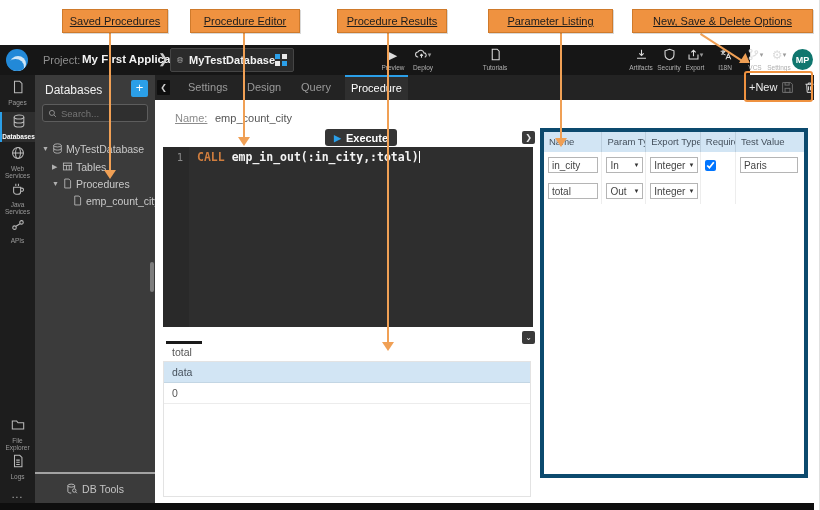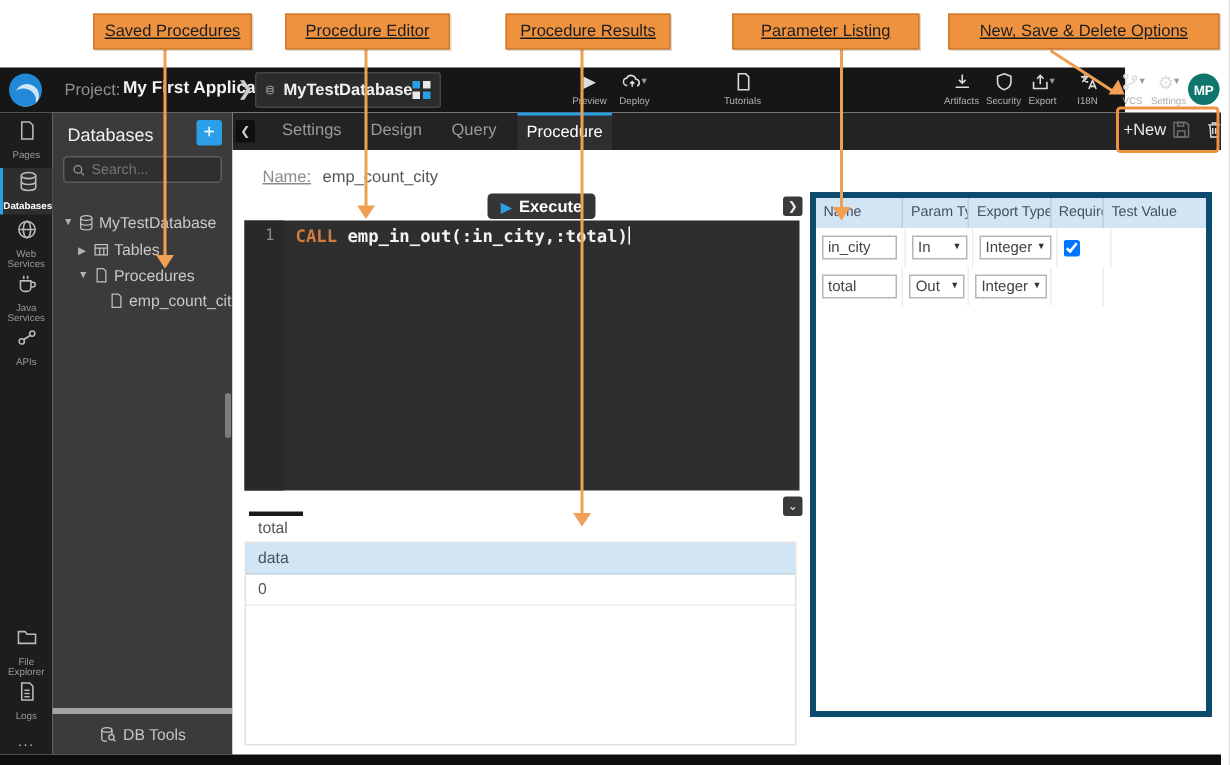--- a/index.html
+++ b/index.html
@@ -60,21 +60,21 @@
   .dbp-search { position:absolute; left:7px; top:29px; width:106px; height:18px; background:#2f2f2f;
     border:1px solid #5d5d5d; border-radius:3px; display:flex; align-items:center; padding:0 5px; }
   .dbp-search svg { width:9px; height:9px; stroke:#9a9a9a; fill:none; stroke-width:1.5; }
   .dbp-search input { background:transparent; border:0; outline:0; color:#aaa; font-size:9.5px;
     width:80px; margin-left:4px; font-family:"Liberation Sans",sans-serif; }
   .tree-row { position:absolute; left:0; width:120px; height:17px; color:#c9c9c9; font-size:10.5px; cursor:pointer; }
   .tree-row .caret { position:absolute; font-size:7px; color:#b0b0b0; top:4px; }
   .tree-row svg { position:absolute; width:11px; height:11px; top:2px; stroke:#c0c0c0; fill:none; stroke-width:1.2; }
   .tree-row .tl { position:absolute; top:2px; white-space:nowrap; }
   .dbp-scroll { position:absolute; right:1px; top:187px; width:4px; height:30px; background:#7d7d7d; border-radius:2px; }
-  .dbp-tools { position:absolute; left:0; bottom:0; width:120px; height:31px; border-top:4px solid #a3a3a3;
+  .dbp-tools { position:absolute; left:0; bottom:0; width:120px; height:31px; border-top:2px solid #a3a3a3;
     display:flex; align-items:center; justify-content:center; color:#c4c4c4; font-size:10.5px; cursor:pointer; }
   .dbp-tools svg { width:12px; height:12px; stroke:#c4c4c4; fill:none; stroke-width:1.2; margin-right:4px; }
 
   
   #main { position:absolute; left:155px; top:75px; width:659px; height:428px; background:#fff; }
   #tabbar { position:absolute; left:0; top:0; width:659px; height:25px; background:#232323; }
   .collapse-btn { position:absolute; left:2px; top:5px; width:13px; height:15px; background:#0f0f0f;
     color:#cfcfcf; font-size:8px; text-align:center; line-height:15px; border-radius:1px; }
   .tab { position:absolute; top:0; height:25px; line-height:25px; padding:0 6px; font-size:11px;
     color:#9a9a9a; cursor:pointer; }
@@ -393,20 +393,23 @@
           </div>
         <div class="pc c3">
             <div class="psel" style="width:48px">
               <span>Integer</span>
               <span class="da">▼</span>
             </div>
           </div>
         <div class="pc c4">
             <input type="checkbox" checked="" style="">
           </div>
+        <div class="pc c5">
+            <input type="text" style="width: 58px;" value="Paris">
+          </div>
       </div>
       <div class="prow">
         <div class="pc c1">
             <input type="text" style="width: 50px;" value="total">
           </div>
         <div class="pc c2">
             <div class="psel" style="width:37px">
               <span>Out</span>
               <span class="da">▼</span>
             </div>

